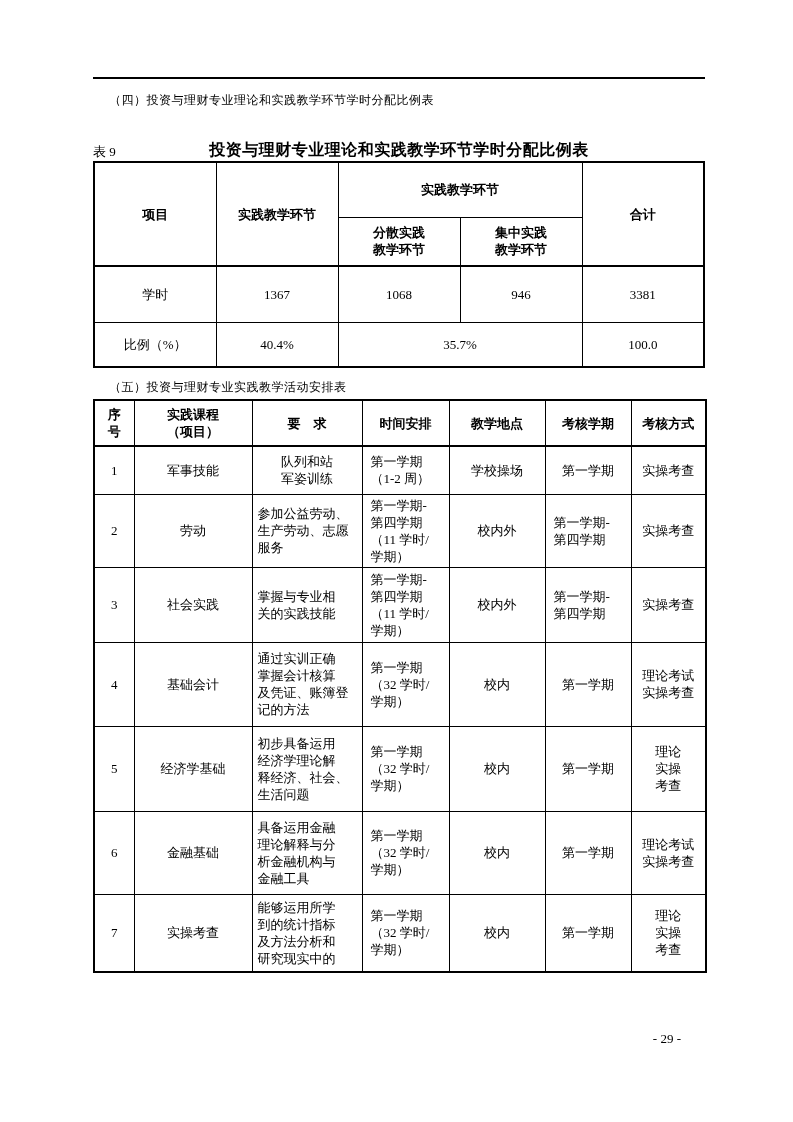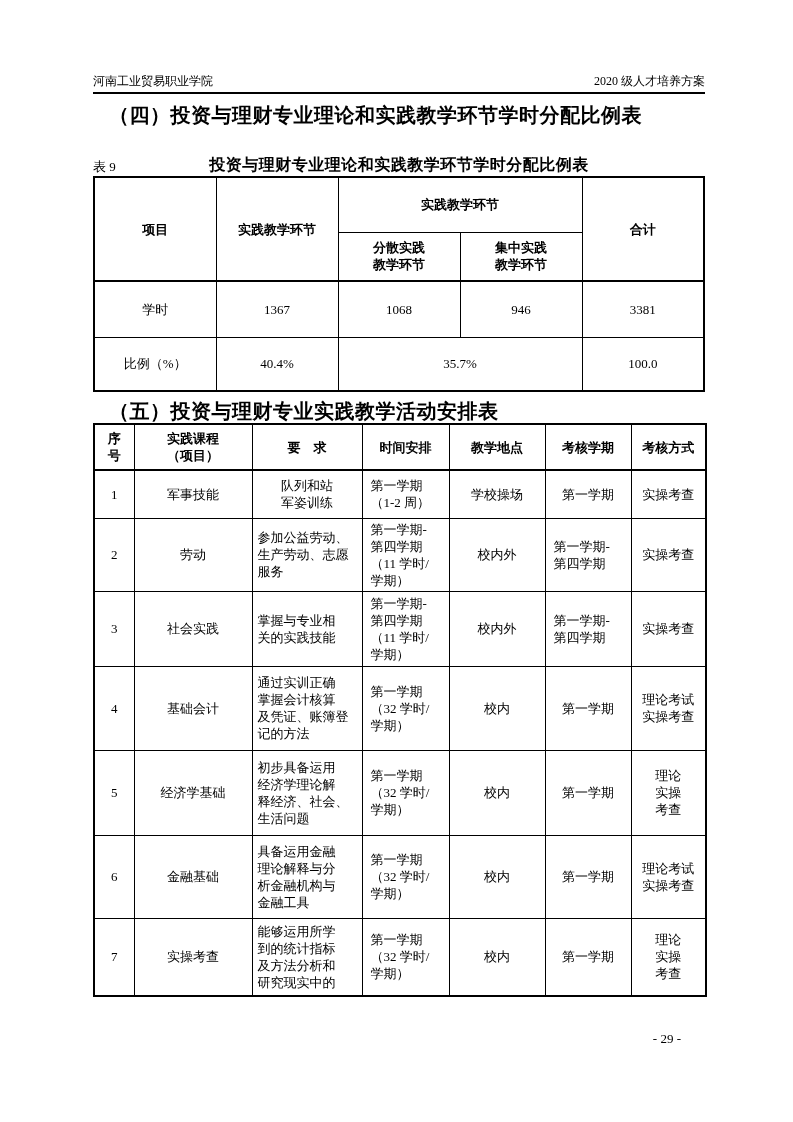--- a/index.html
+++ b/index.html
@@ -4,47 +4,43 @@
 <style>
   html,body{margin:0;padding:0;}
   body{
     width:793px;height:1122px;background:#ffffff;color:#000;
     font-family:"Liberation Serif","DejaVu Serif",serif;
     position:relative;overflow:hidden;
   }
   .page{position:absolute;inset:0;box-sizing:border-box;padding:74px 88px 0 93px;}
   .doc-header{display:flex;justify-content:space-between;font-size:12px;line-height:15px;}
   .doc-rule{border:none;border-top:2px solid #000;margin:3px 0 0 0;}
-  .sec-heading{font-size:20px;font-weight:bold;line-height:19px;margin:12px 0 0 0;padding-left:16px;letter-spacing:0.5px;}
+  .sec-heading{font-size:12px;font-weight:normal;line-height:19px;margin:12px 0 0 0;padding-left:16px;letter-spacing:0.5px;}
   .sec-heading.second{margin-top:10px;}
   .caption{position:relative;margin-top:30px;height:19px;}
   .caption.cap10{margin-top:6px;}
   .caption-label{position:absolute;left:0;top:3px;font-size:13px;}
   .caption-title{text-align:center;font-size:16px;font-weight:bold;line-height:19px;letter-spacing:0.5px;}
   table{border-collapse:collapse;table-layout:fixed;width:100%;margin-top:2px;border:2px solid #000;}
   td{border:1px solid #000;font-size:13px;line-height:17px;text-align:center;vertical-align:middle;
      white-space:pre-line;padding:2px;word-break:break-all;}
   td.hd{font-weight:bold;}
   tr.body-first td{border-top:2px solid #000;}
   td.al{text-align:left;padding-left:5px;padding-right:2px;}
   td.al-time{text-align:left;padding-left:8px;padding-right:2px;}
-  .h55{height:55px}.h49{height:49px}.h56{height:56px}.h54{height:54px}
+  .h55{height:55px}.h49{height:49px}.h56{height:56px}.h54{height:45px}
   .h46{height:46px}.h48{height:48px}.h70{height:70px}.h75{height:75px}
   .h84{height:84px}.h85{height:85px}.h83{height:83px}.h78{height:78px}
   .doc-footer{position:absolute;top:1031px;right:112px;font-size:13px;line-height:16px;}
 </style>
 </head>
 <body>
 
 <div class="page">
 
-  <div class="doc-header">
-    <span>河南工业贸易职业学院</span>
-    <span>2020 级人才培养方案</span>
-  </div>
   <hr class="doc-rule">
 
   <div class="sec-heading">（四）投资与理财专业理论和实践教学环节学时分配比例表</div>
 
   <div class="caption">
     <span class="caption-label">表 9</span>
     <div class="caption-title">投资与理财专业理论和实践教学环节学时分配比例表</div>
   </div>
 
   <table>

